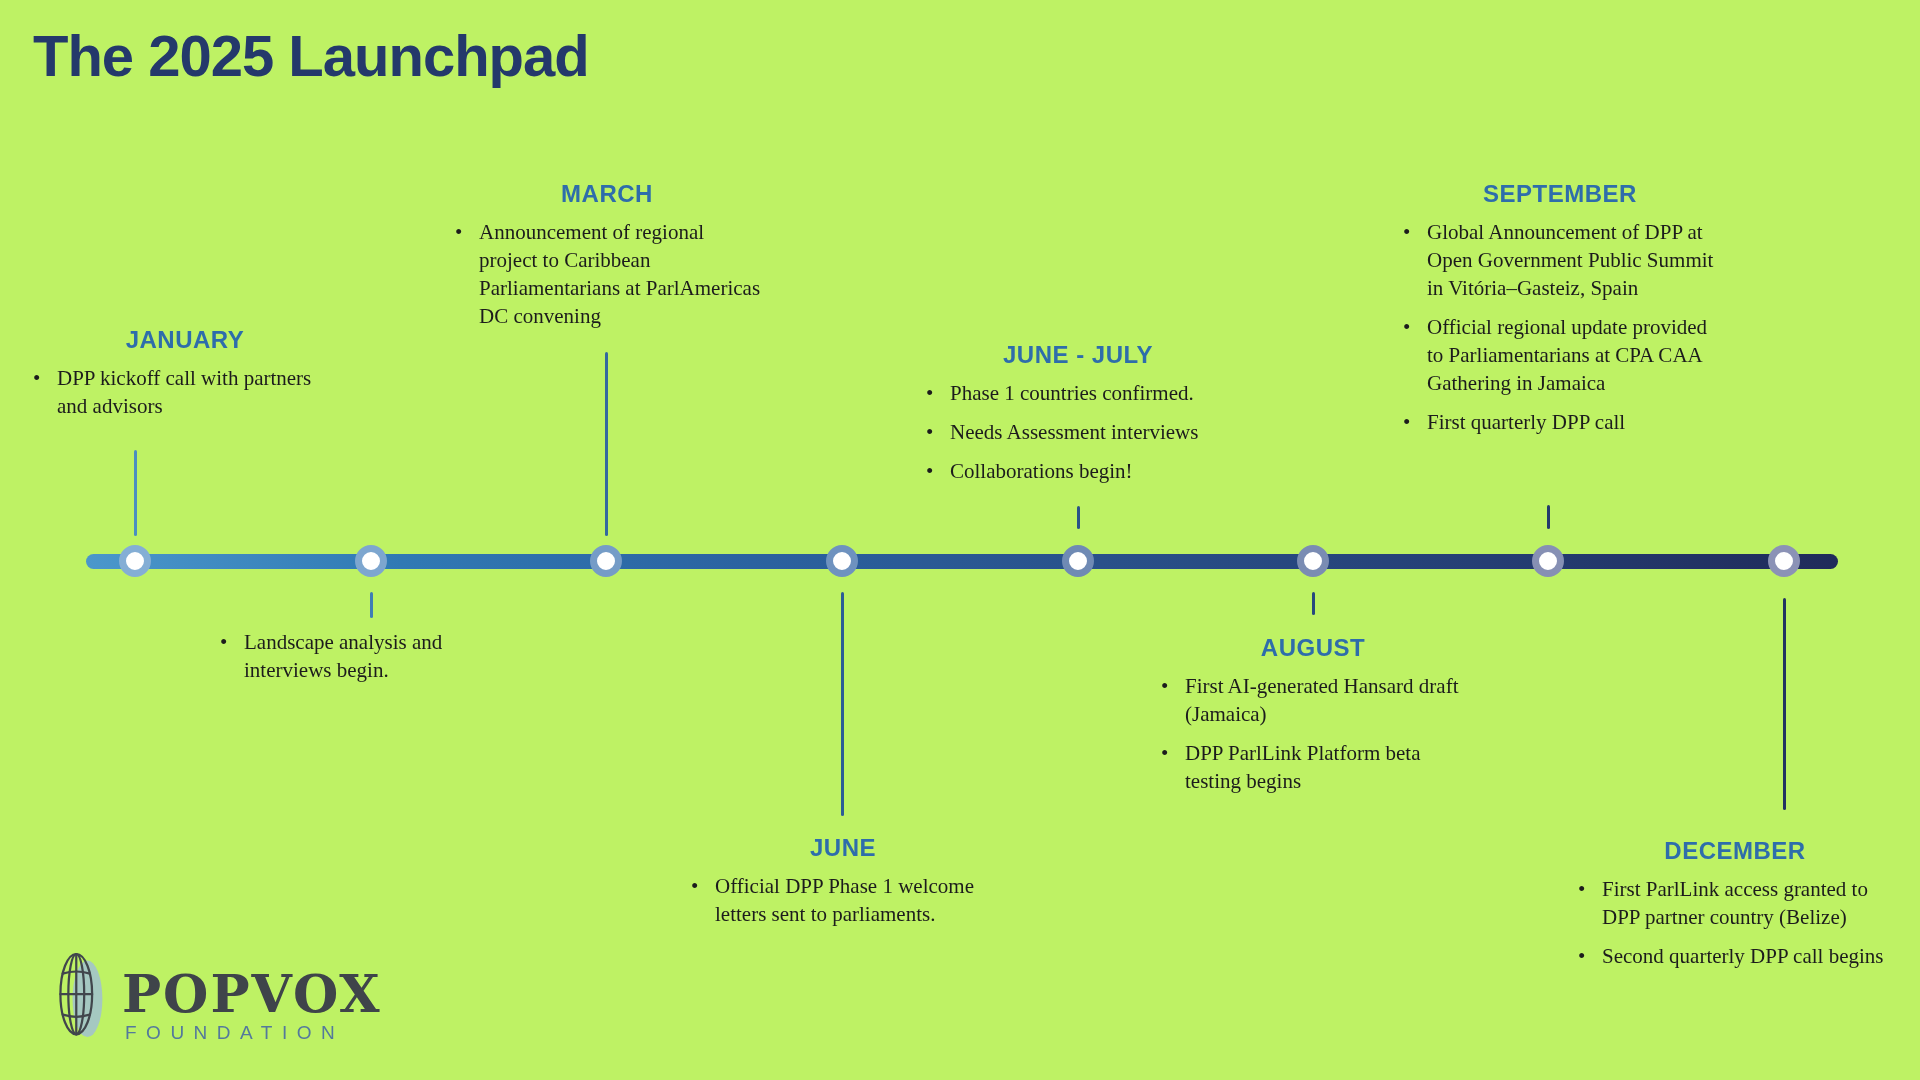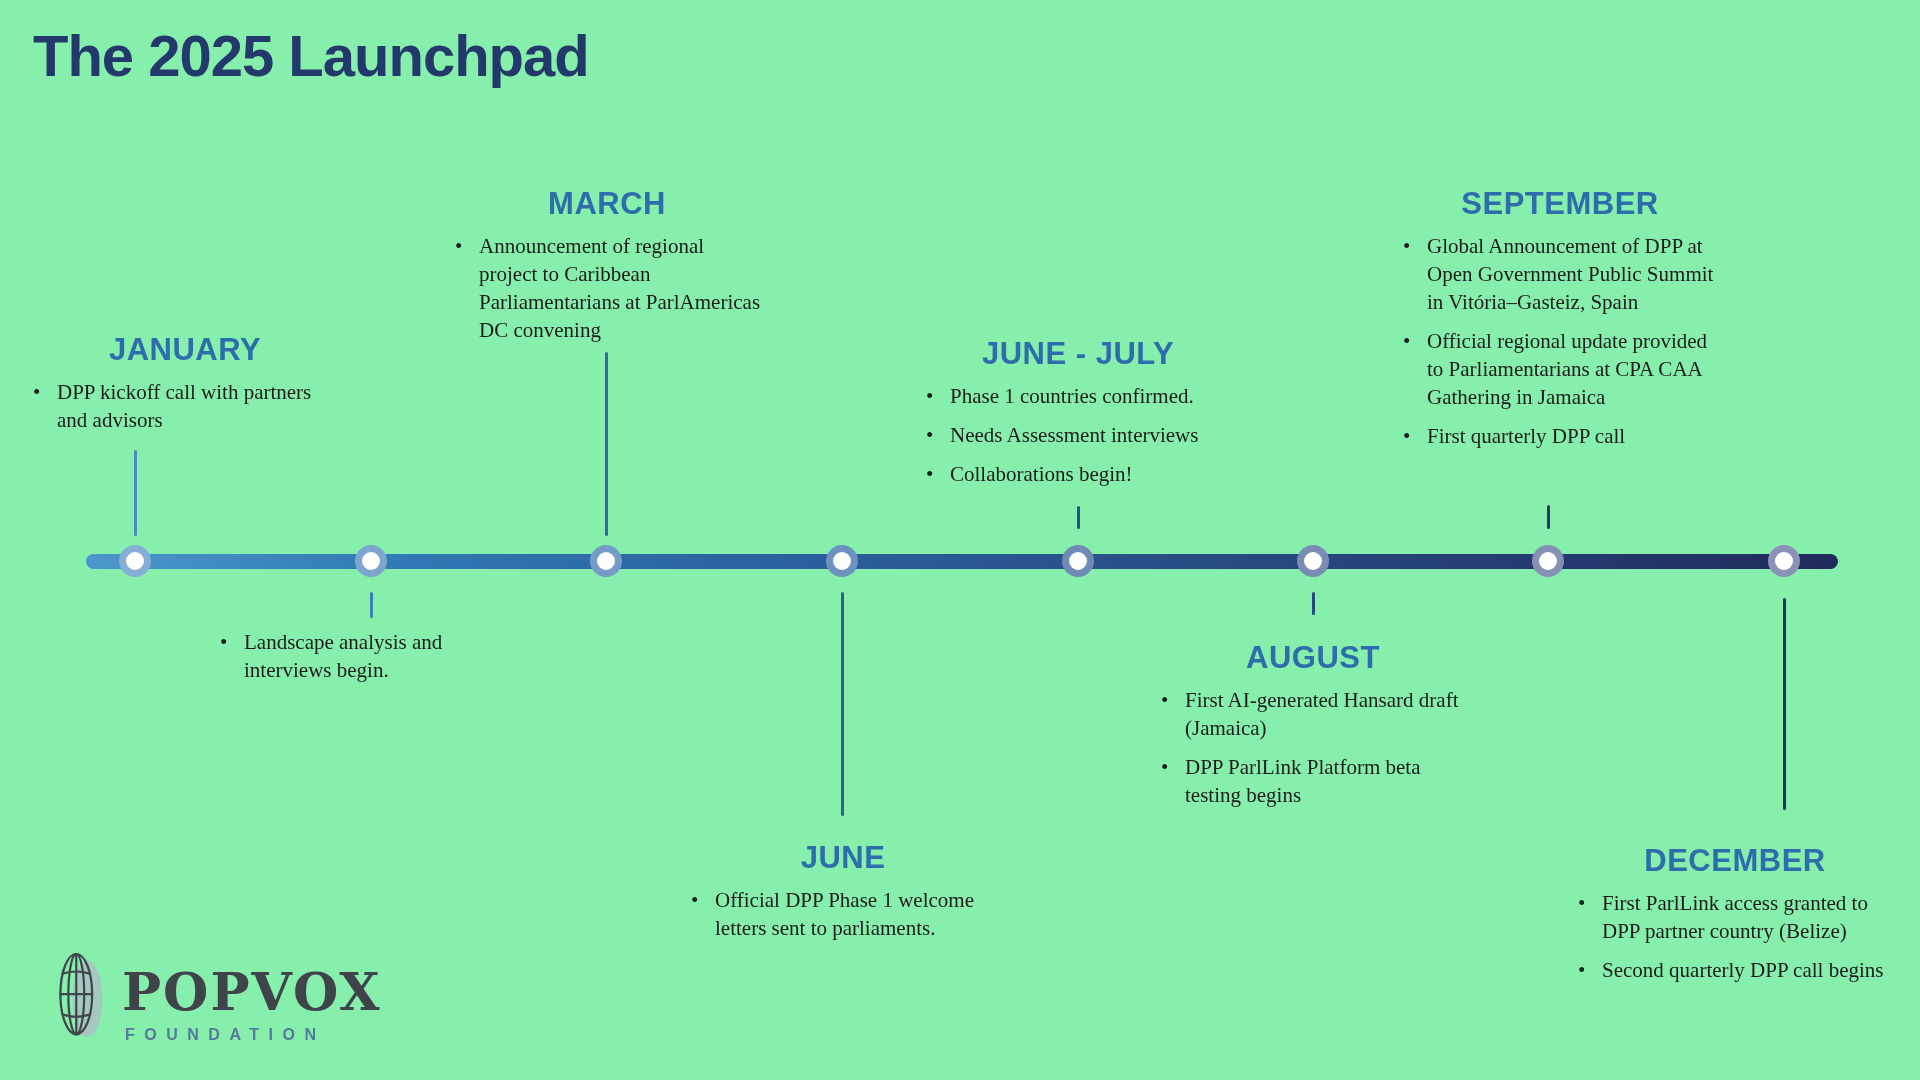--- a/index.html
+++ b/index.html
@@ -1,50 +1,50 @@
 <!DOCTYPE html>
 <html><head>
 <meta charset="utf-8">
 <style>
   html,body{margin:0;padding:0;background:#ffffff;}
-  .slide{position:relative;width:1920px;height:1080px;background:#86efac;overflow:hidden;
+  .slide{position:relative;width:1920px;height:1080px;background:#bef264;overflow:hidden;
          font-family:"Liberation Sans",sans-serif;}
   .page-title{position:absolute;left:33px;top:22px;font-size:58px;font-weight:bold;
               letter-spacing:-1px;color:#24396b;}
   
   .bar{position:absolute;left:86px;top:554px;width:1752px;height:15px;border-radius:9px;
        background:linear-gradient(90deg,#4b97cb 0%,#3079b4 18%,#2b62a0 38%,#29518a 58%,#253e74 80%,#202b5a 100%);}
   .node{position:absolute;top:545px;width:18px;height:18px;border-radius:50%;
         background:#ffffff;border:7px solid #84aed5;box-sizing:content-box;}
   .stem{position:absolute;width:3px;border-radius:2px;background:#4a8ec1;}
   
   .month{position:absolute;width:320px;}
-  .month h2{margin:10px 0 10px 0;font-size:31px;font-weight:bold;letter-spacing:.5px;
+  .month h2{margin:4px 0 10px 0;font-size:24px;font-weight:bold;letter-spacing:.5px;
             text-align:center;color:#2e6dab;font-family:"Liberation Sans",sans-serif;}
   .month ul{margin:0;padding:0;list-style:none;}
   .month li{position:relative;padding-left:32px;margin-bottom:11px;
             font-family:"Liberation Serif","DejaVu Serif",serif;
             font-size:21px;line-height:28px;color:#1c1c1c;}
   .month li::before{content:"\2022";position:absolute;left:8px;top:0;color:#1c1c1c;}
   
   .m-jan{left:25px;top:322px;}
   .m-feb{left:212px;top:628px;}
   .m-mar{left:447px;top:176px;}
   .m-apr{left:683px;top:830px;}
-  .m-junjul{left:918px;top:326px;}
+  .m-junjul{left:918px;top:337px;}
   .m-aug{left:1153px;top:630px;}
   .m-sep{left:1395px;top:176px;width:330px;}
   .m-dec{left:1570px;top:833px;width:330px;}
   
   .logo{position:absolute;left:52px;top:948px;display:flex;align-items:flex-end;}
   .logo-text{margin-left:14px;display:flex;flex-direction:column;}
   .logo-word{font-family:"DejaVu Serif","Liberation Serif",serif;font-weight:bold;
              font-size:52px;line-height:56px;letter-spacing:2px;color:#3f444a;}
-  .logo-sub{font-family:"Liberation Sans",sans-serif;font-size:16px;letter-spacing:9.5px;
-            color:#54799c;margin-top:6px;margin-left:3px;font-weight:bold;}
+  .logo-sub{font-family:"Liberation Sans",sans-serif;font-size:19px;letter-spacing:9.5px;
+            color:#54799c;margin-left:3px;}
 </style>
 </head>
 <body>
 
 <div class="slide">
 
   <div class="page-title">The 2025 Launchpad</div>
 
   <div class="bar"></div>
 

